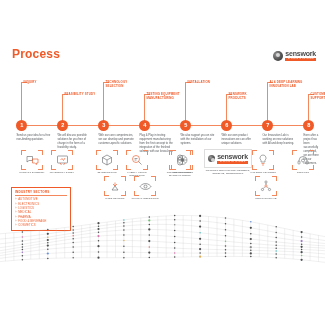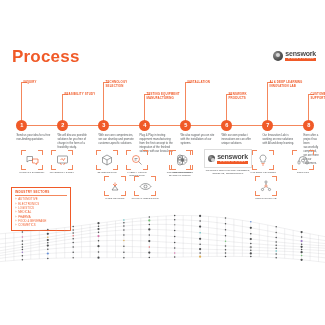--- a/index.html
+++ b/index.html
@@ -6,21 +6,21 @@
   body{
     width:325px;height:325px;overflow:hidden;background:#ffffff;
     font-family:"Liberation Sans",sans-serif;
     -webkit-font-smoothing:antialiased;
   }
   .page{position:relative;width:325px;height:325px;background:#fff;}
 
   
   .title{
     position:absolute;left:12px;top:47px;
-    font-size:17px;font-weight:bold;color:#F05A28;letter-spacing:.2px;
+    font-size:12px;font-weight:bold;color:#F05A28;letter-spacing:.2px;
   }
   .logo{position:absolute;right:9px;top:50px;display:flex;align-items:center;gap:2px;}
   .logo-mark{
     width:10px;height:10px;border-radius:50%;
     background:radial-gradient(circle at 35% 35%,#9a9a9a 0%,#5d5d5d 45%,#2b2b2b 100%);
     position:relative;flex:none;
   }
   .logo-mark::after{
     content:"";position:absolute;left:3px;top:2.5px;width:4px;height:4px;
     border-radius:50%;background:#e8e8e8;opacity:.85;

